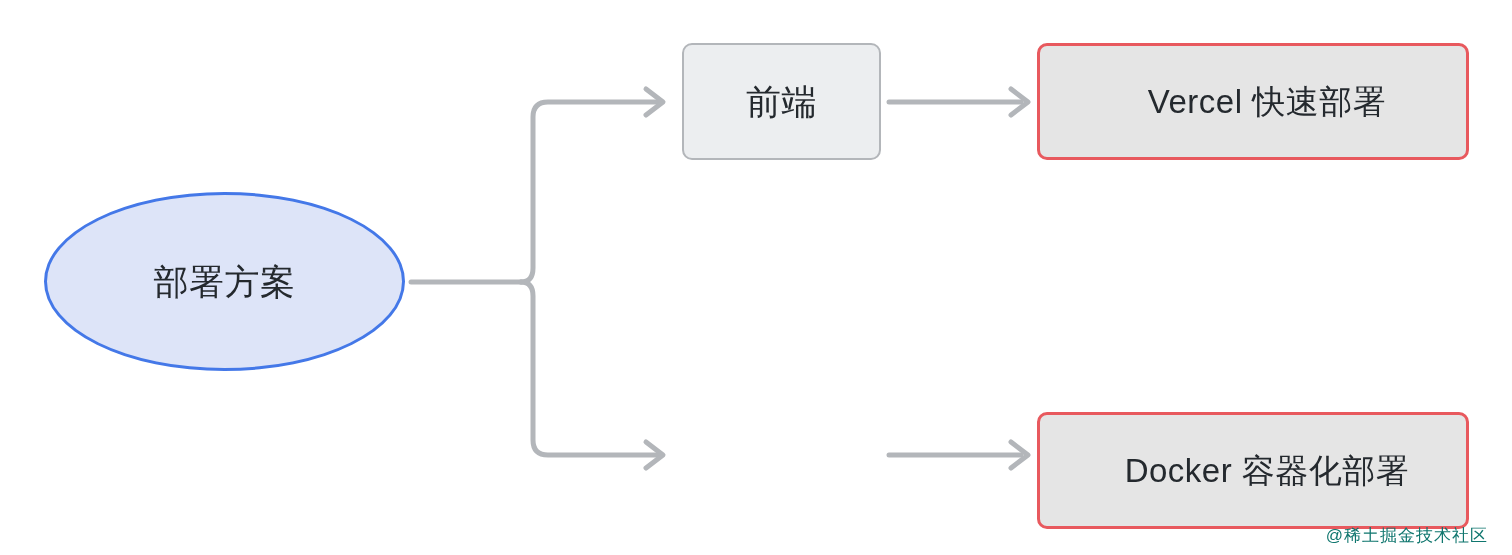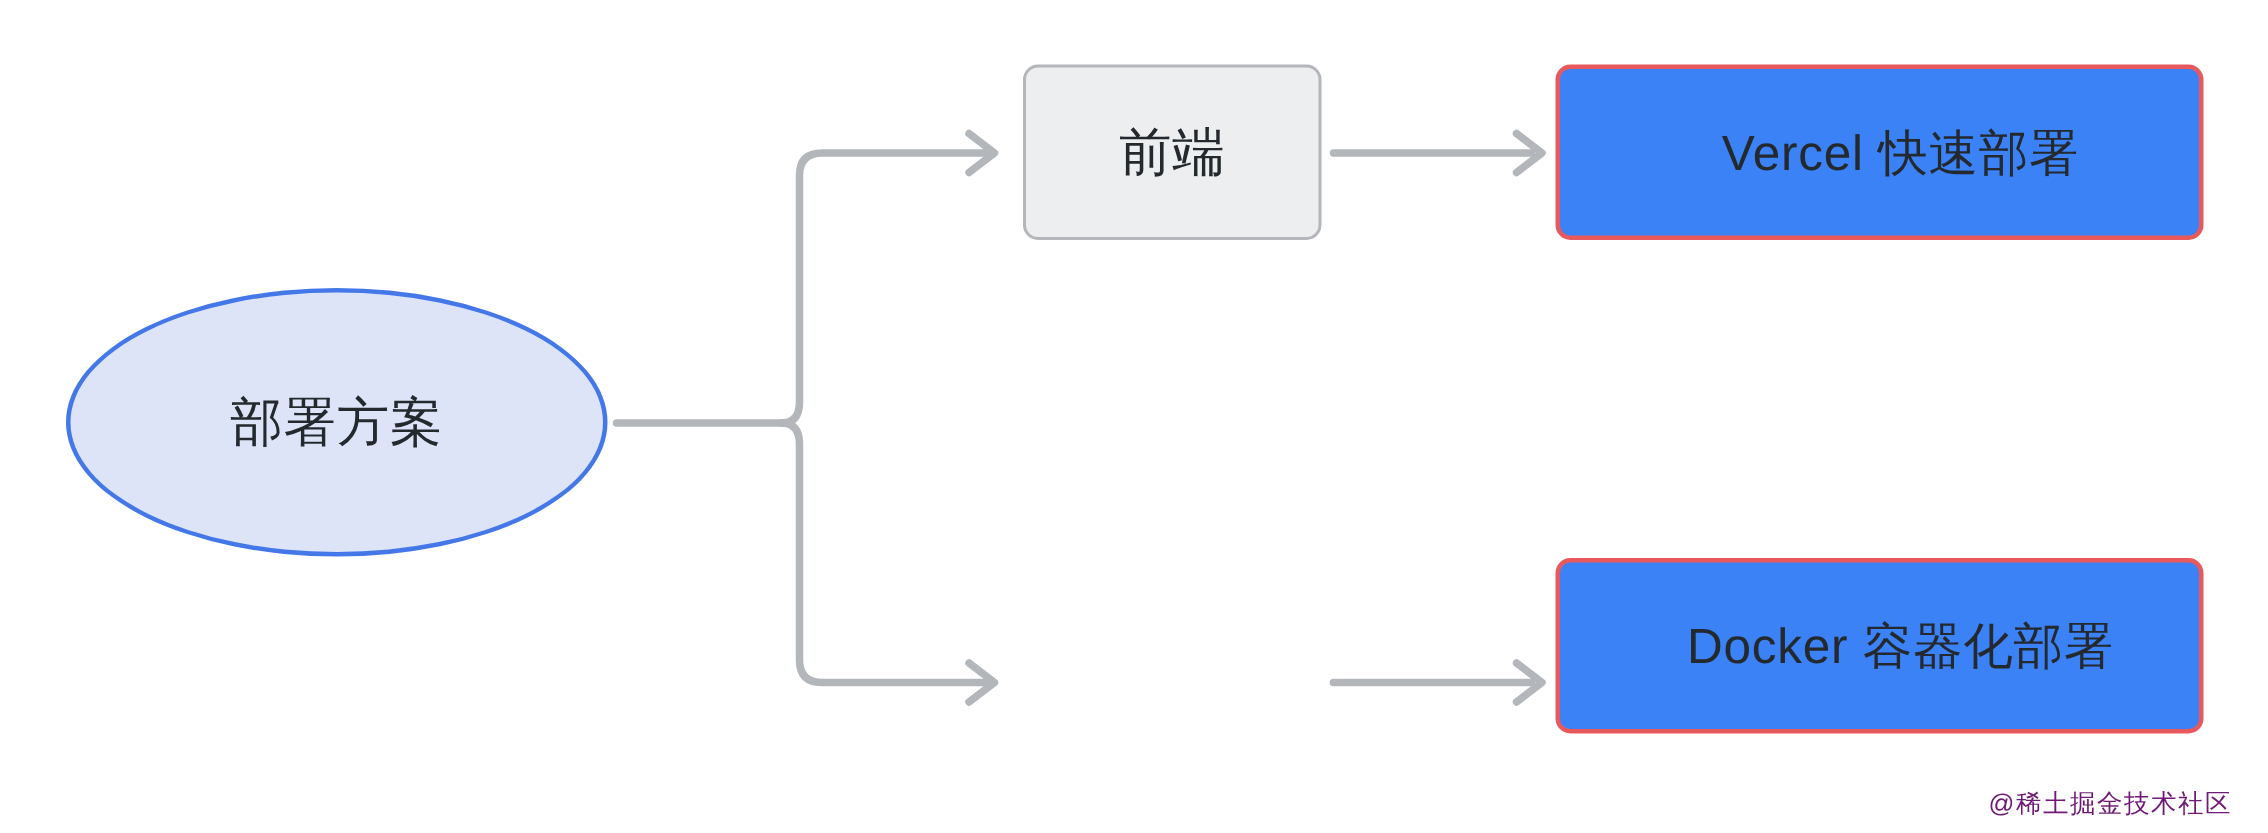--- a/index.html
+++ b/index.html
@@ -68,38 +68,38 @@
   .node-stage .node-label {
     font-size: 35px;
   }
   #node-frontend { left: 682px; top: 43px; }
   #node-backend  { left: 682px; top: 395px; }
 
   
   .node-result {
     width: 432px;
     height: 117px;
-    background: #3b82f6;
+    background: #e5e5e5;
     border: 3px solid #e8595e;
     border-radius: 10px;
     padding-left: 28px;
   }
   .node-result .node-label {
     font-size: 33px;
   }
   #node-vercel { left: 1037px; top: 43px; }
-  #node-docker { left: 1037px; top: 372px; }
+  #node-docker { left: 1037px; top: 412px; }
 
   
   #watermark {
     position: absolute;
     right: 24px;
     bottom: 8px;
     font-size: 17px;
-    color: #701a75;
+    color: #0f766e;
     letter-spacing: 1px;
     white-space: nowrap;
   }
 </style>
 </head>
 <body>
 
 <div id="diagram-canvas">
 
   <svg class="edge-layer" viewBox="0 0 1512 555" width="1512" height="555" xmlns="http://www.w3.org/2000/svg">

